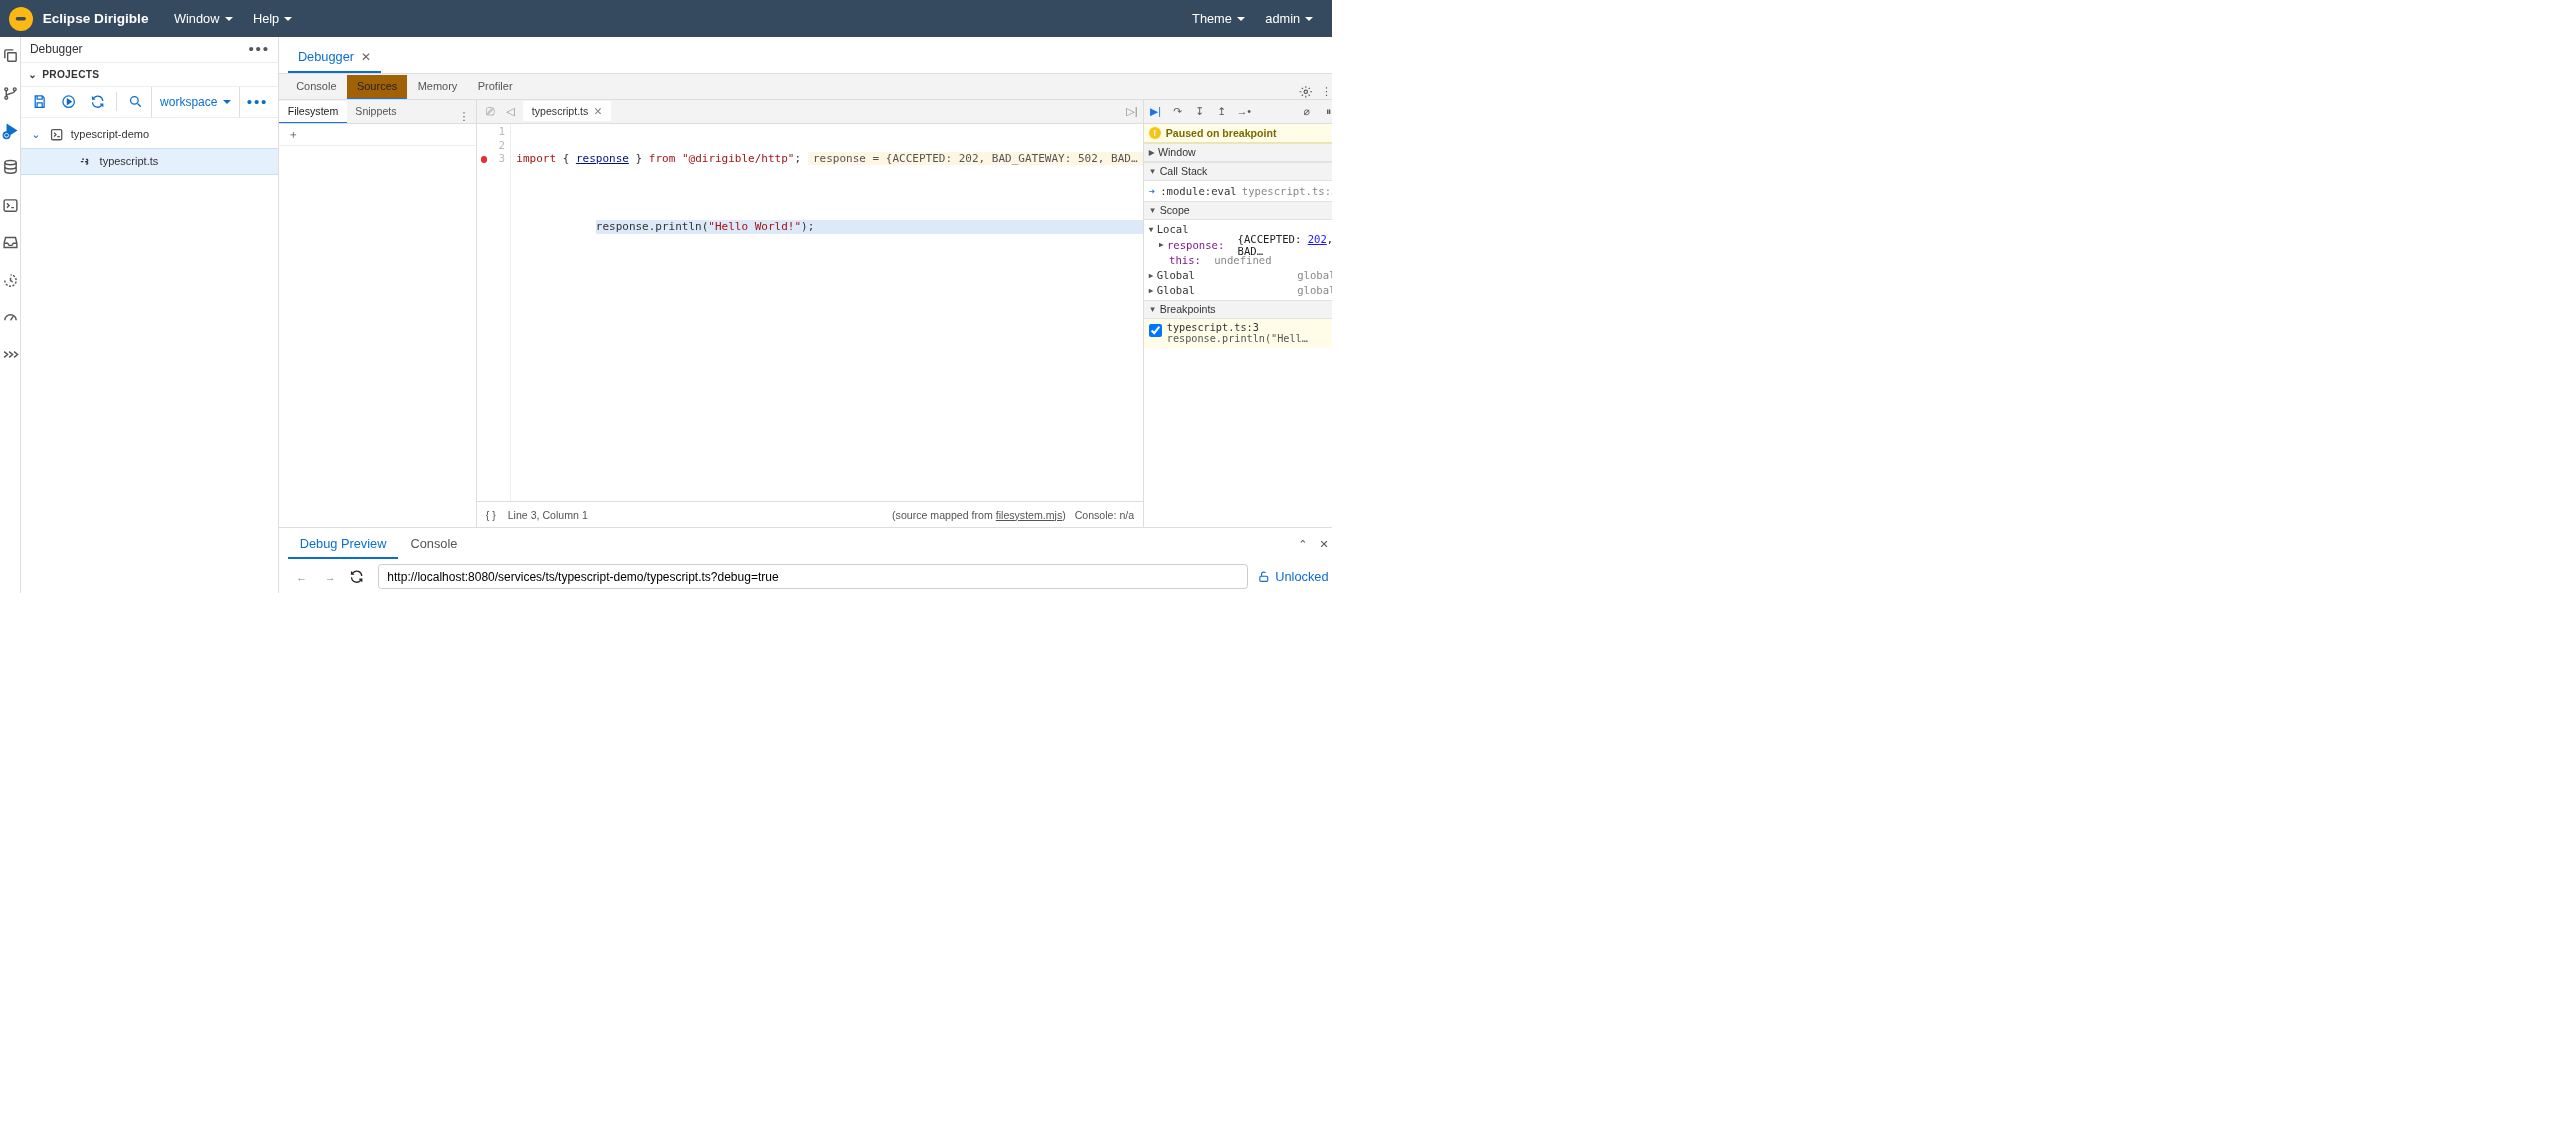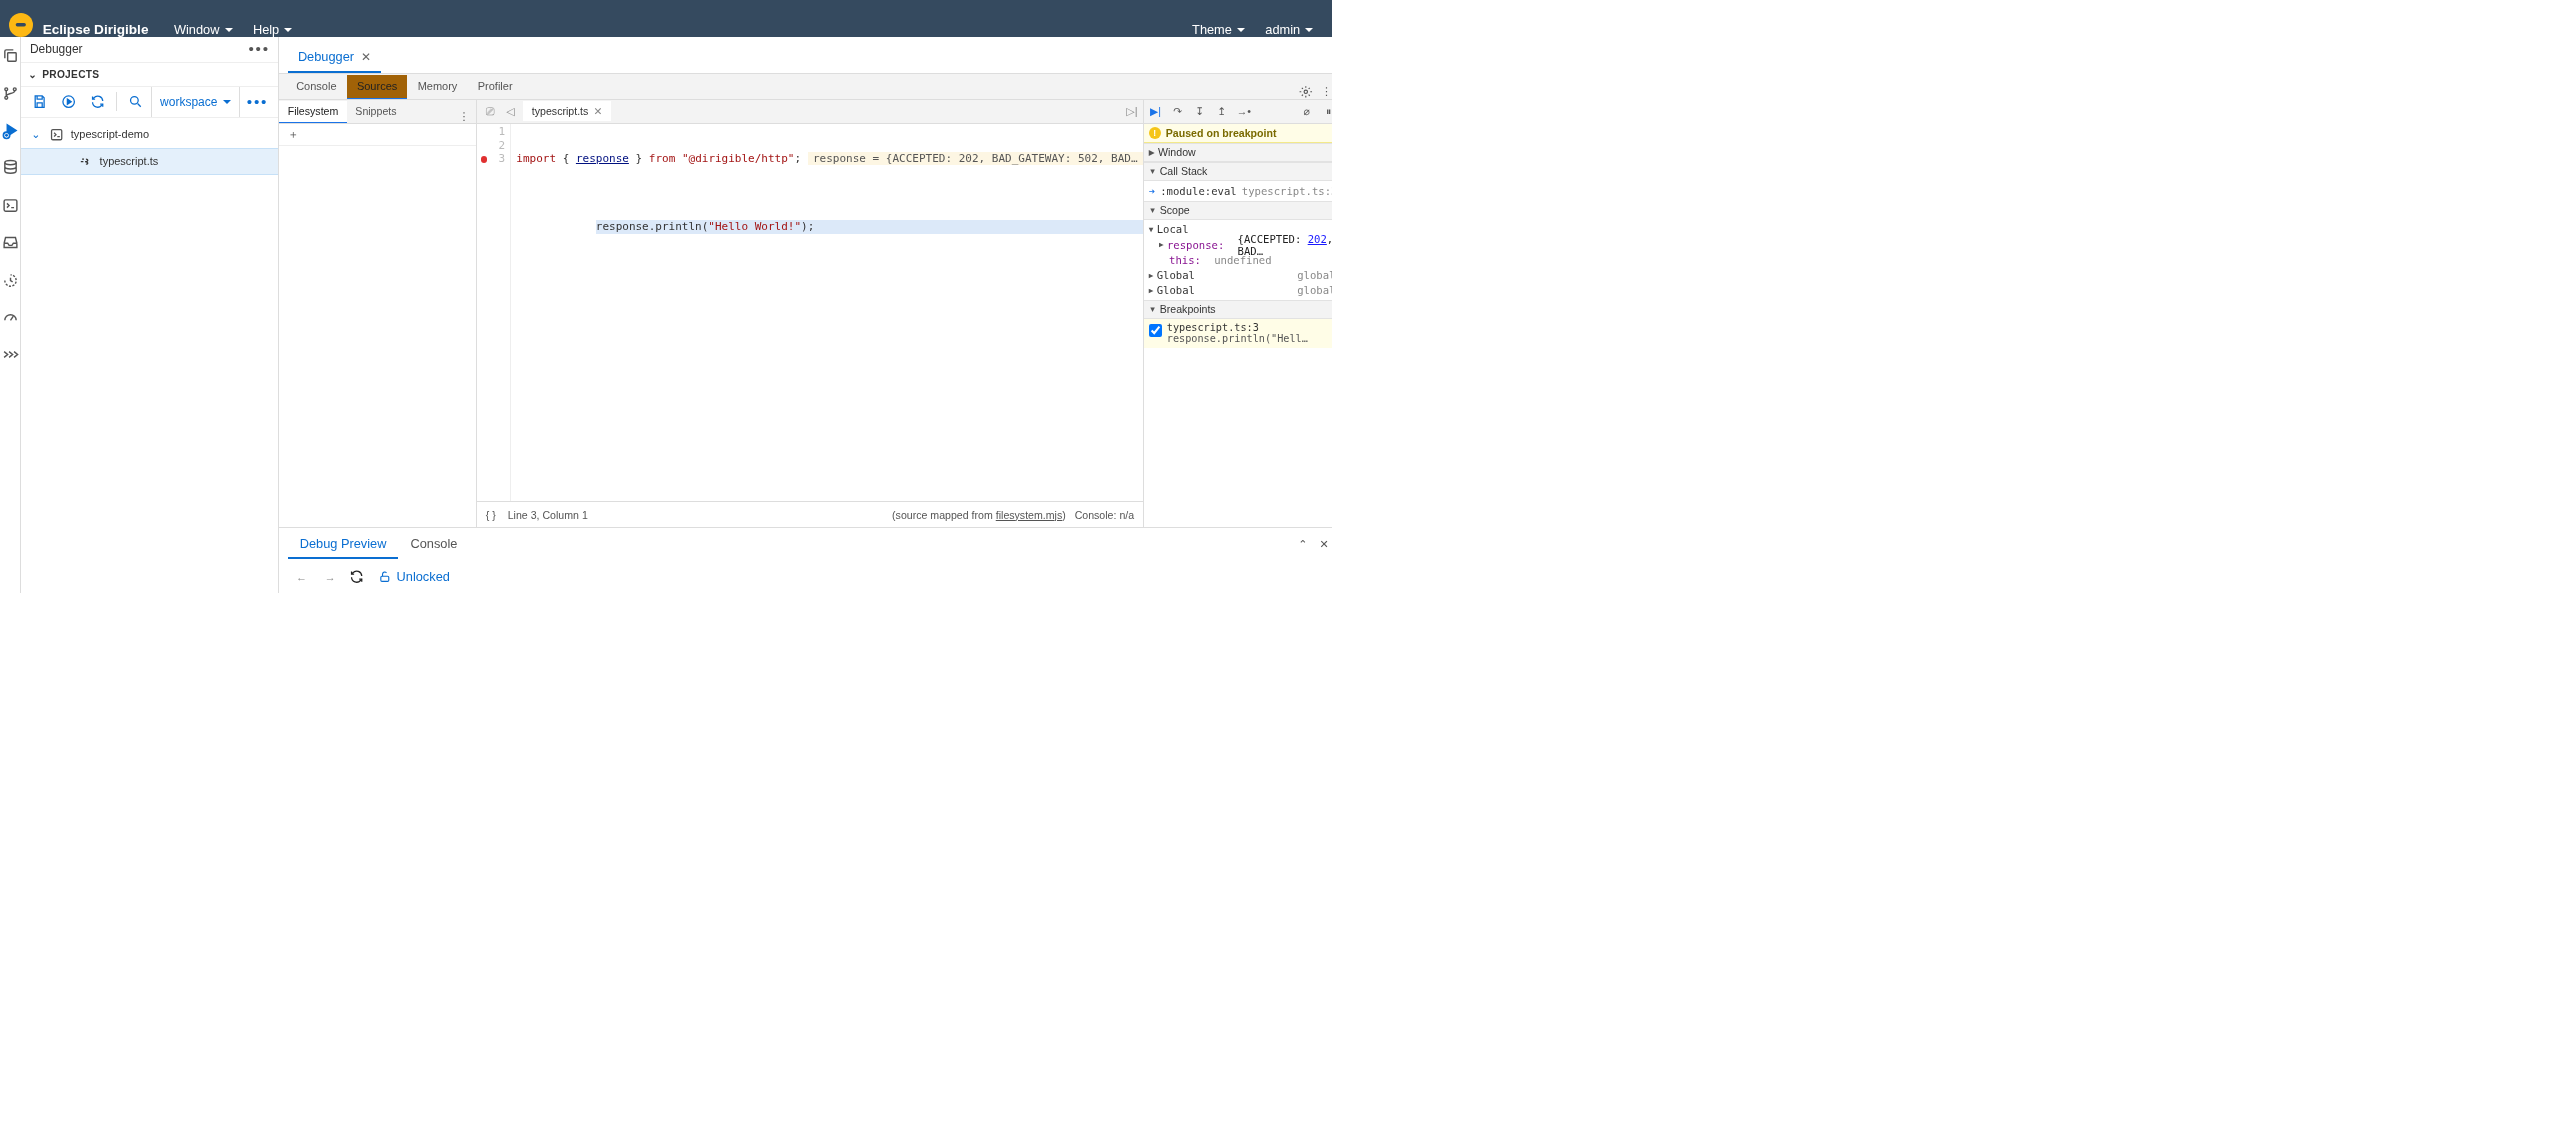--- a/index.html
+++ b/index.html
@@ -1,17 +1,17 @@
 <!DOCTYPE html>
 <html style="font-size:13.6px"><head>
 <meta charset="utf-8">
 <style>
 * { box-sizing: border-box; margin: 0; padding: 0; }
 body { font-family: -apple-system, BlinkMacSystemFont, "Segoe UI", Arial, sans-serif; font-size: 11px; color: #333; overflow: hidden; width: 1332px; height: 593px; }
-.topbar { height: 37px; background: #354a5f; color: #fff; display: flex; align-items: flex-end; padding: 0 8.5px; }
+.topbar { height: 37px; background: #354a5f; color: #fff; display: flex; align-items: center; padding: 0 8.5px; }
 .topbar .logo { width: 24px; height: 24px; background: #fdb813; border-radius: 50%; margin-right: 10.2px; display:flex; align-items:center; justify-content:center; }
 .topbar .brand { font-weight: 700; font-size: 13.6px; margin-right: 15.3px; }
 .topbar .menu-item { display:flex; align-items:center; gap:5.1px; padding: 0 10.2px; cursor:pointer; font-size:12.8px; }
 .topbar .spacer { flex: 1; }
 .chev { width:0; height:0; border-left:4.3px solid transparent; border-right:4.3px solid transparent; border-top:4.3px solid currentColor; }
 
 .main { display:flex; height: calc(100% - 37px); }
 .iconbar { width: 46px; background:#fff; border-right:0.9px solid #ddd; display:flex; flex-direction:column; align-items:center; padding-top:8.5px; gap:17px; }
 .iconbar .icn { width:20.4px; height:20.4px; color:#555; cursor:pointer; display:flex; align-items:center; justify-content:center; }
 .iconbar .icn.active { color:#0a6ed1; }
@@ -413,20 +413,21 @@
       </div>
       <div class="urlrow">
         <span class="nbtn">←</span>
         <span class="nbtn">→</span>
         <span class="nbtn on">
             <svg width="15.3" height="15.3" viewBox="0 0 24 24" fill="none" stroke="currentColor" stroke-width="2">
               <path d="M20 11A8 8 0 006 6l-2 2M4 13a8 8 0 0014 5l2-2"></path>
               <path d="M4 4v4h4M20 20v-4h-4"></path>
             </svg>
           </span>
+        <input type="text" value="http://localhost:8080/services/ts/typescript-demo/typescript.ts?debug=true" style="">
         <span class="lock">
           <svg width="13.6" height="13.6" viewBox="0 0 24 24" fill="none" stroke="currentColor" stroke-width="2">
               <rect x="5" y="11" width="14" height="9" rx="2"></rect>
               <path d="M8 11V7a4 4 0 017-2"></path>
             </svg>
           <span>Unlocked</span>
         </span>
       </div>
     </div>
   </div>

